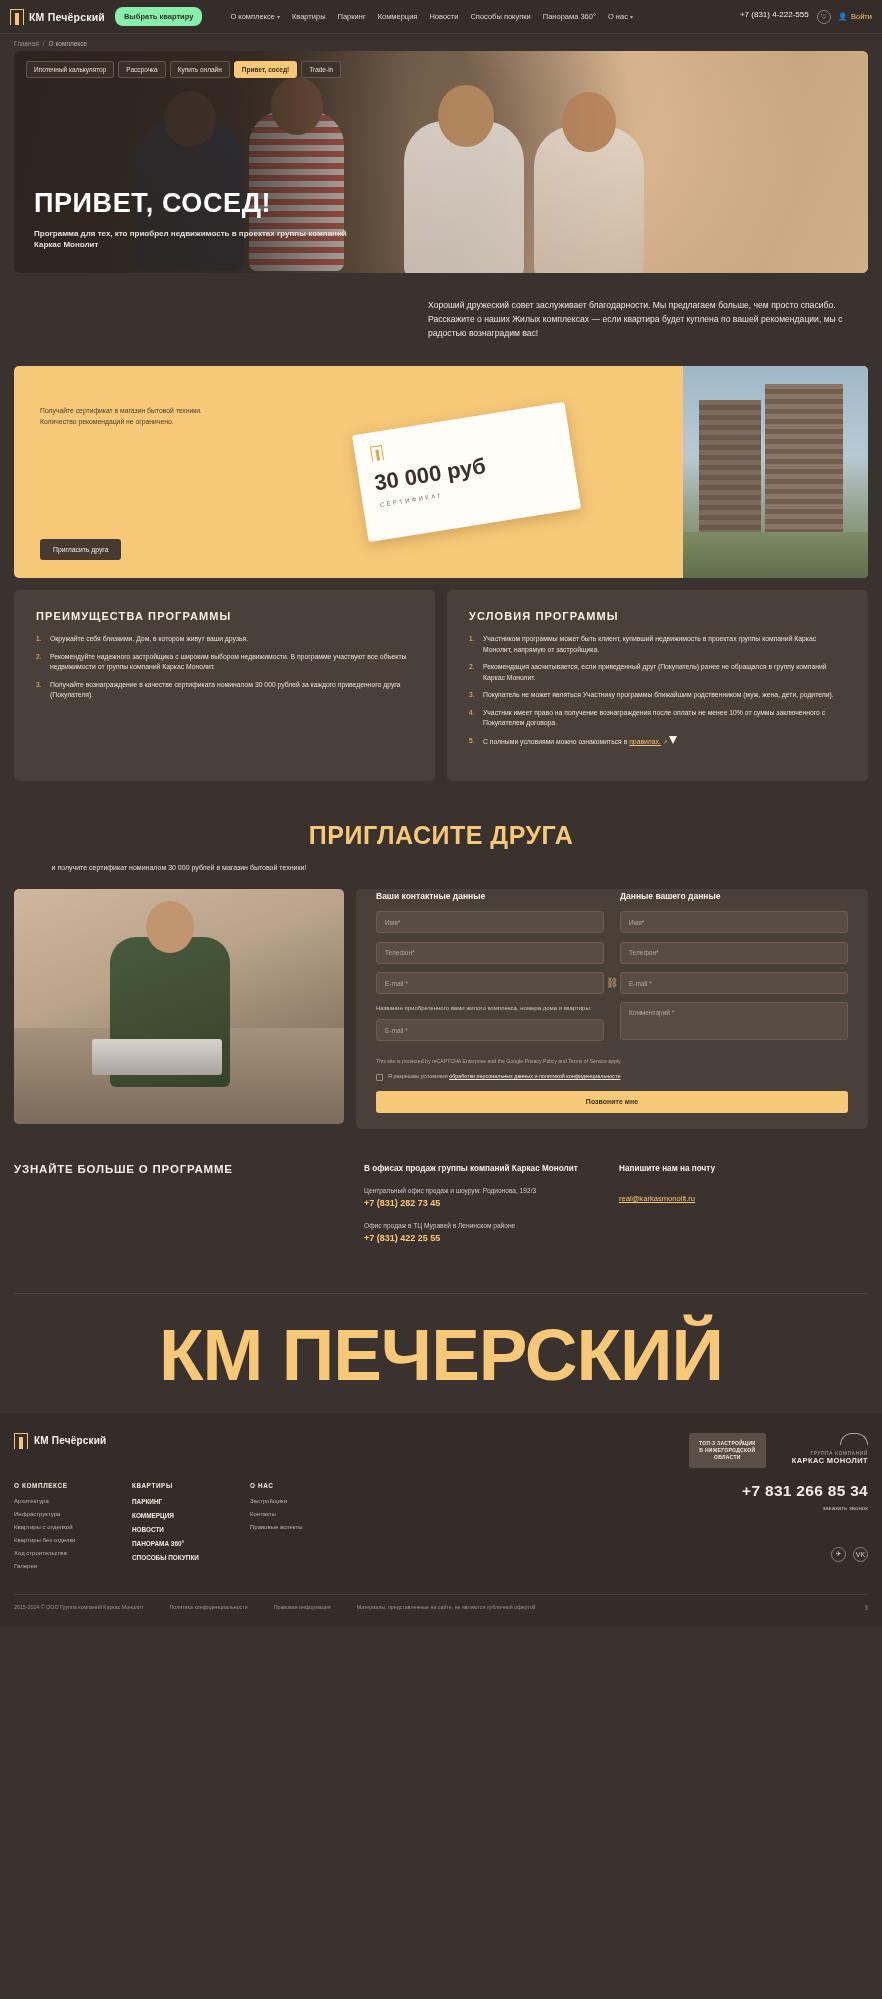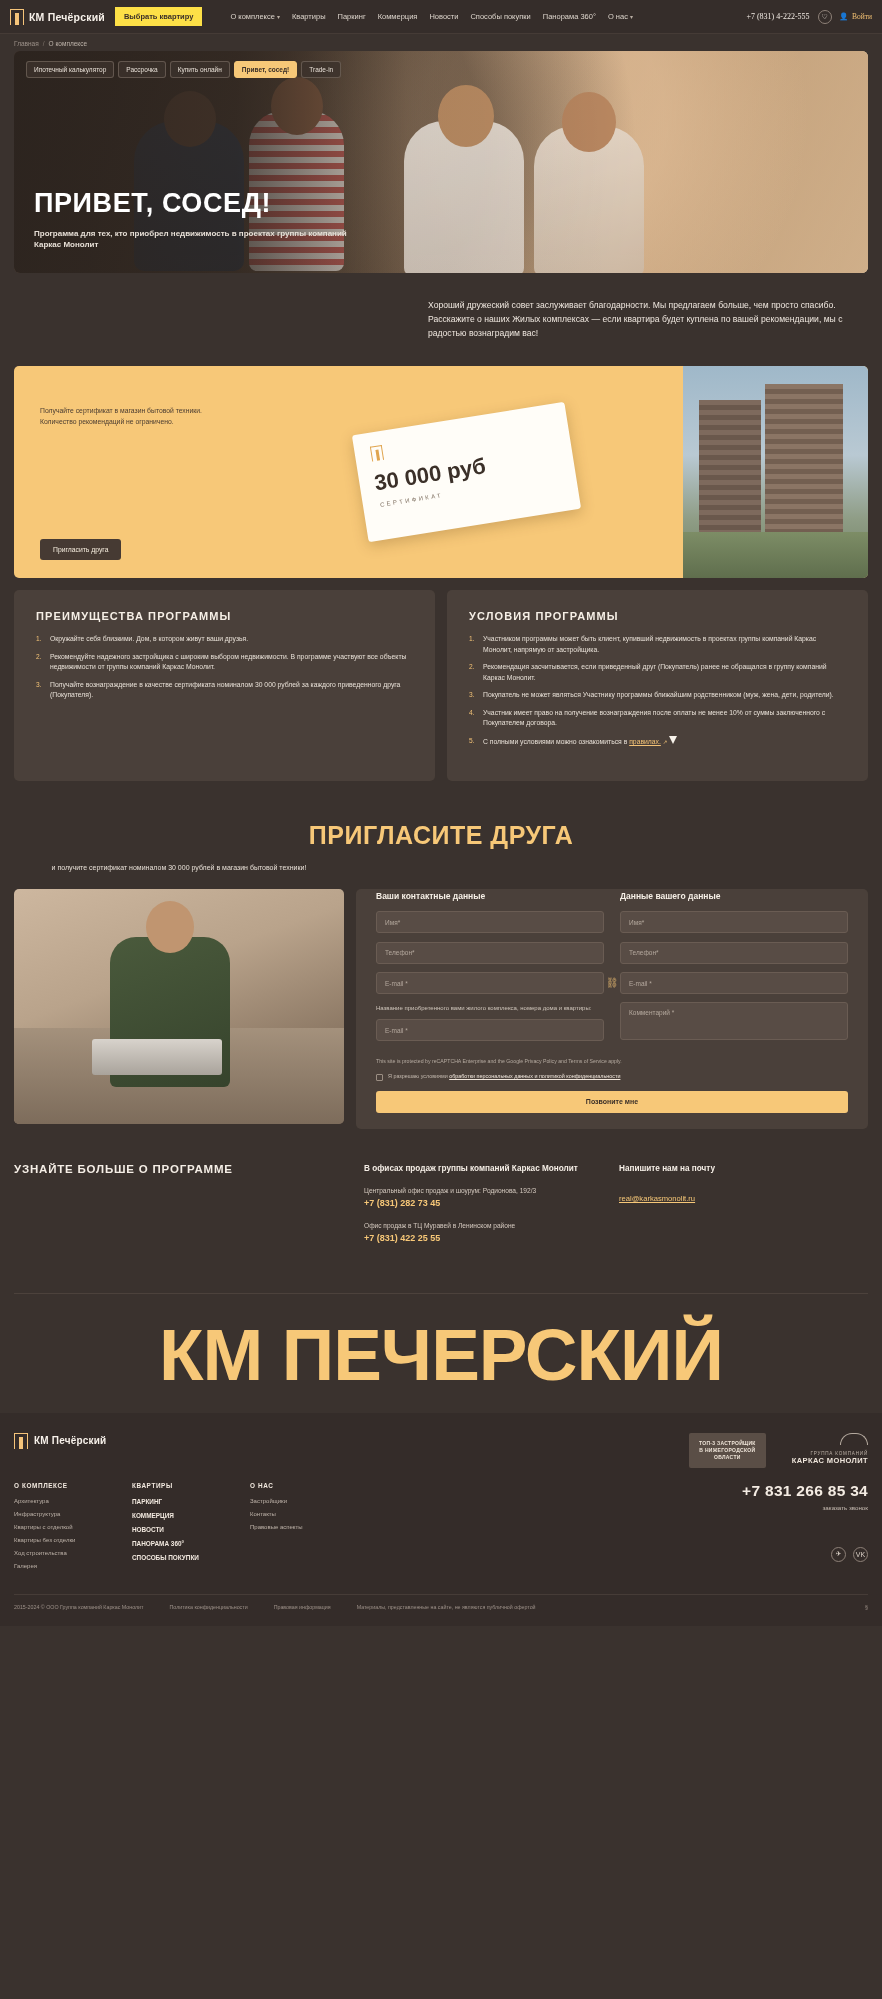--- a/index.html
+++ b/index.html
@@ -27,29 +27,29 @@
     border: 1.5px solid #f5c47a;
     border-bottom: none;
     position: relative;
   }
   .logo-mark::after {
     content: ""; position: absolute; left: 4px; top: 3px;
     width: 4px; height: 12px; background: #f5c47a;
   }
   .logo-text { font-size: 10.5px; font-weight: bold; letter-spacing: .2px; color: #f7f1ea; }
   .btn-choose {
-    background: #fde047; color: #3a2f28;
+    background: #86efac; color: #3a2f28;
     font-size: 7.5px; font-weight: bold;
-    padding: 5px 9px; border-radius: 0; border: none;
+    padding: 5px 9px; border-radius: 8px; border: none;
     white-space: nowrap;
   }
   .nav { display: flex; align-items: center; gap: 12px; margin-left: 18px; }
   .nav a { color: #ded6cd; font-size: 7.5px; text-decoration: none; white-space: nowrap; }
   .nav .caret { font-size: 6px; margin-left: 2px; color: #b7aca2; }
-  .header-right { margin-left: auto; display: flex; align-items: center; gap: 8px; font-family: Liberation Serif, serif; }
+  .header-right { margin-left: auto; display: flex; gap: 8px; }
   .phone { font-size: 8px; color: #f3ece5; white-space: nowrap; }
   .icon-circle {
     width: 14px; height: 14px; border-radius: 50%;
     border: 1px solid #8e8178; display: flex; align-items: center;
     justify-content: center; font-size: 7px; color: #e4ddd5;
   }
   .login { display: flex; align-items: center; gap: 3px; font-size: 7.5px; color: #f3c173; }
 
   
   .breadcrumb {

